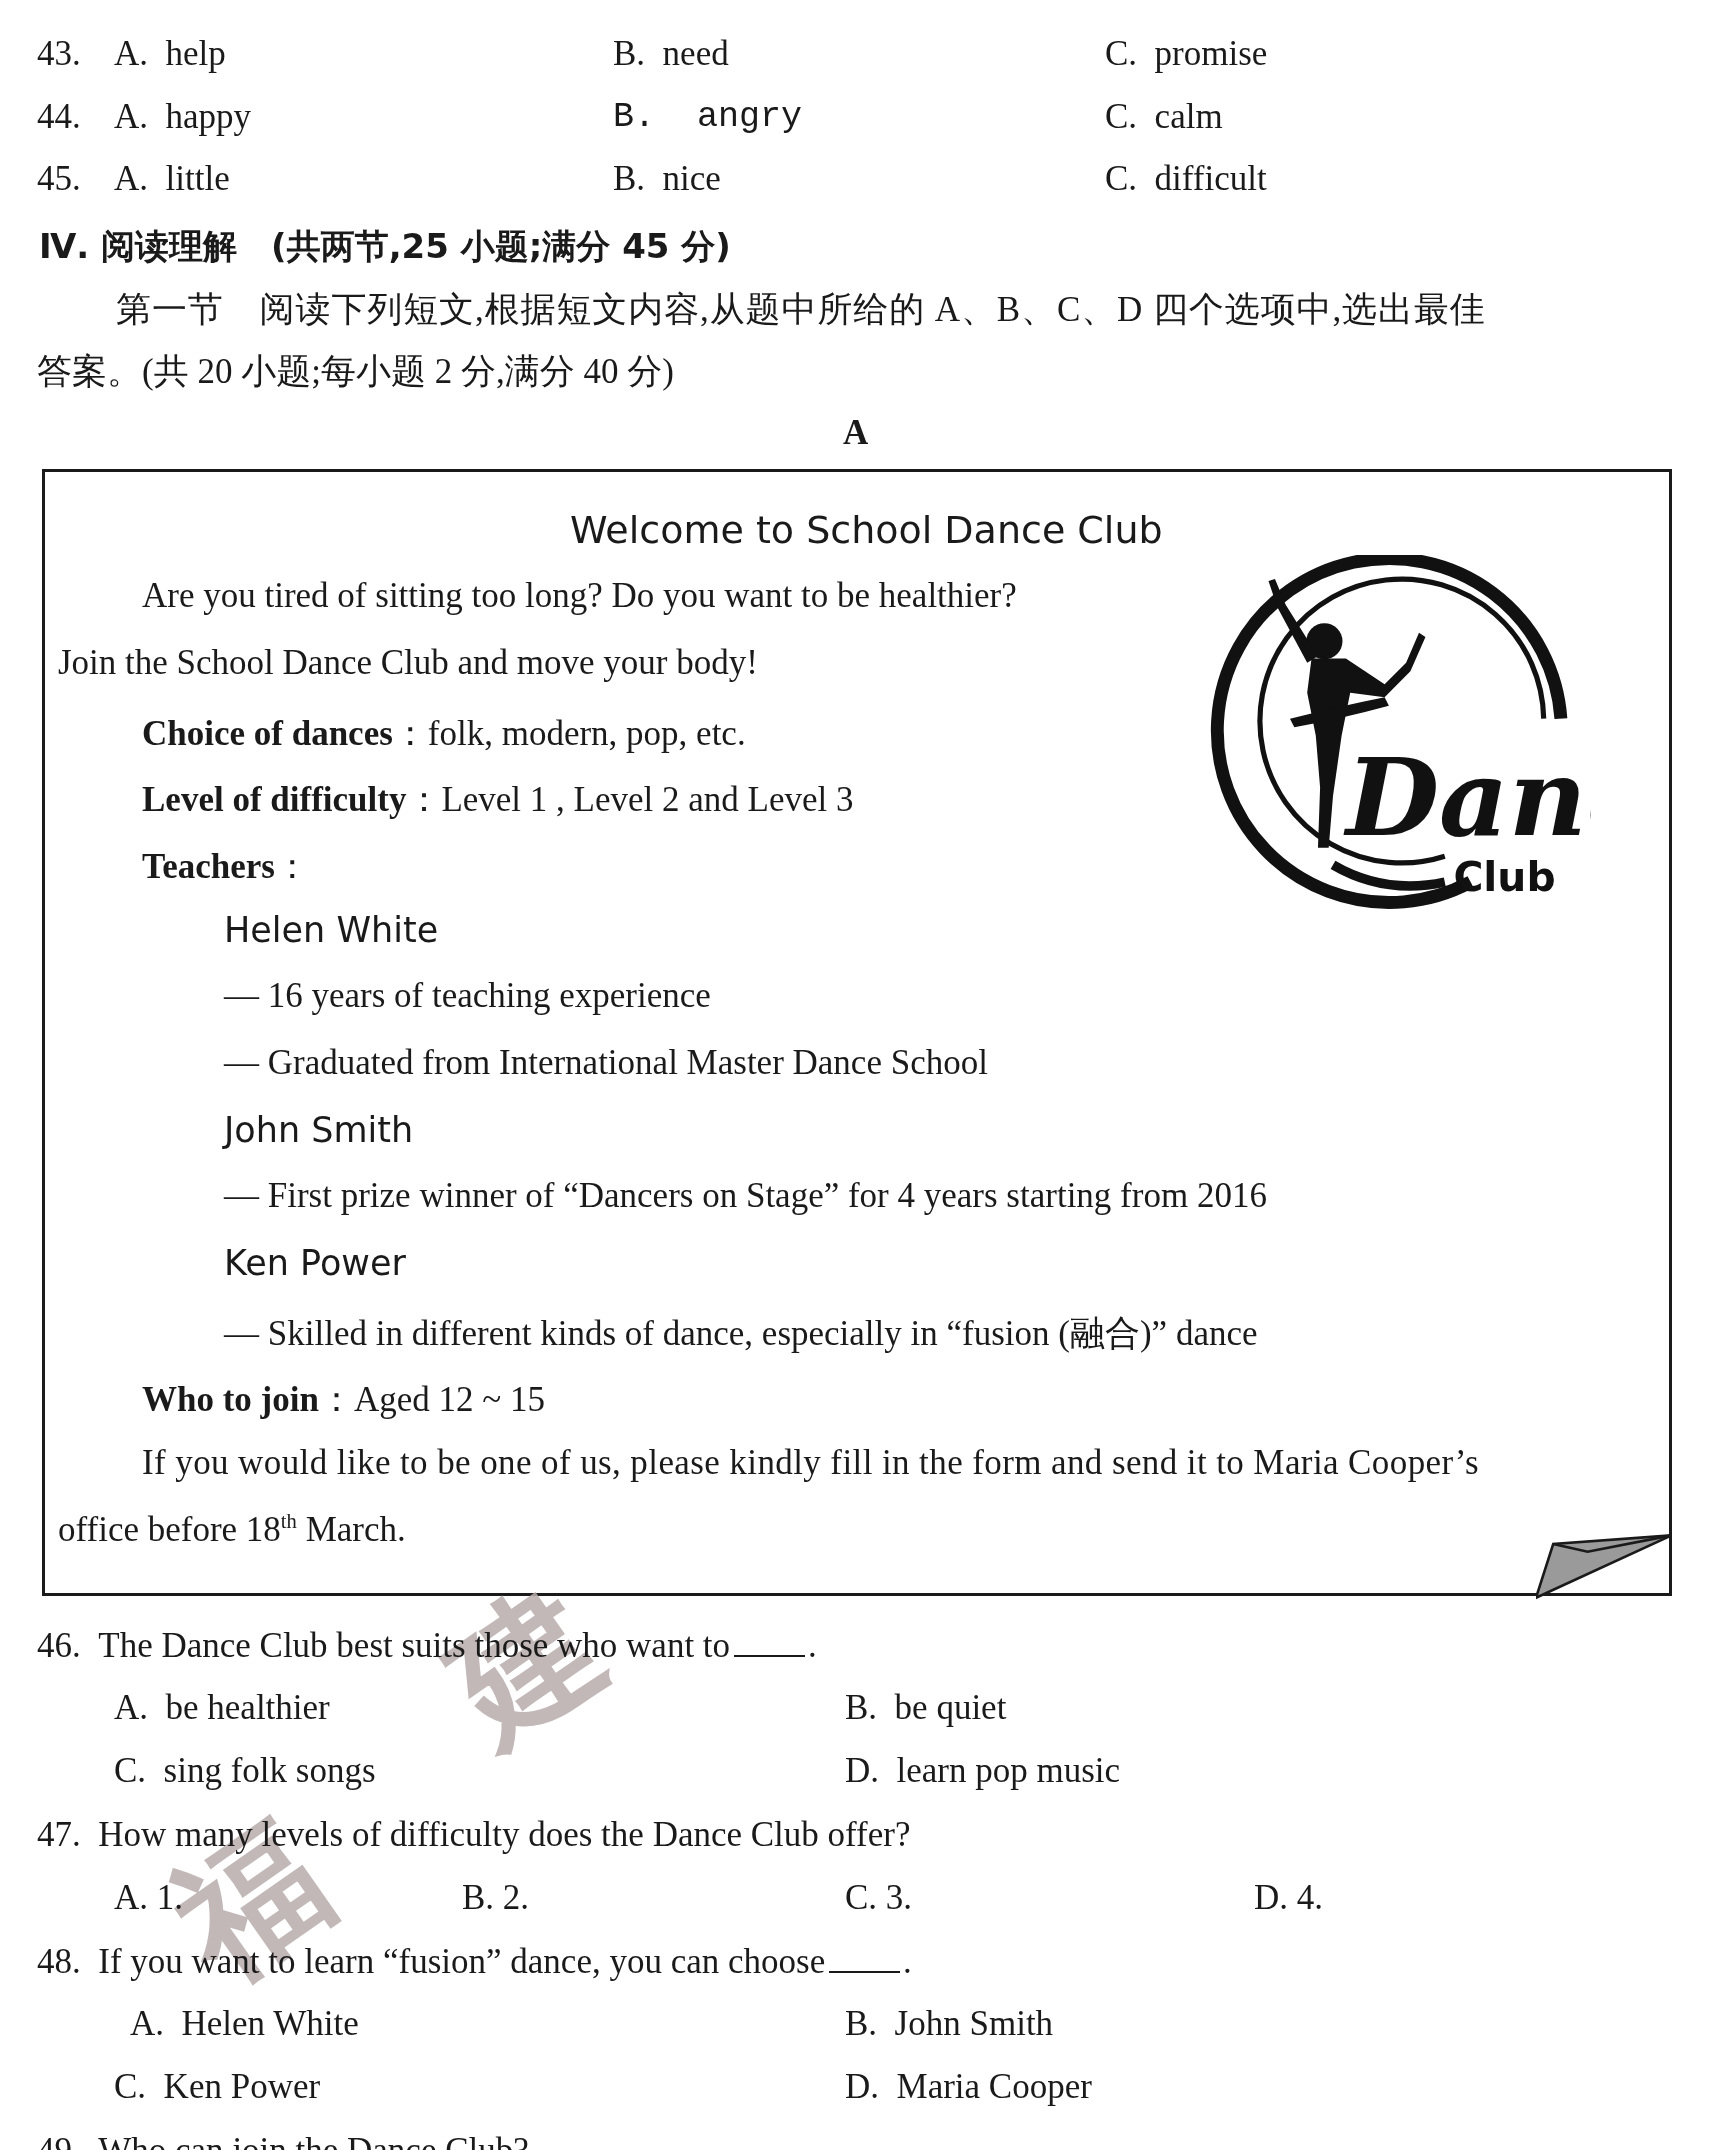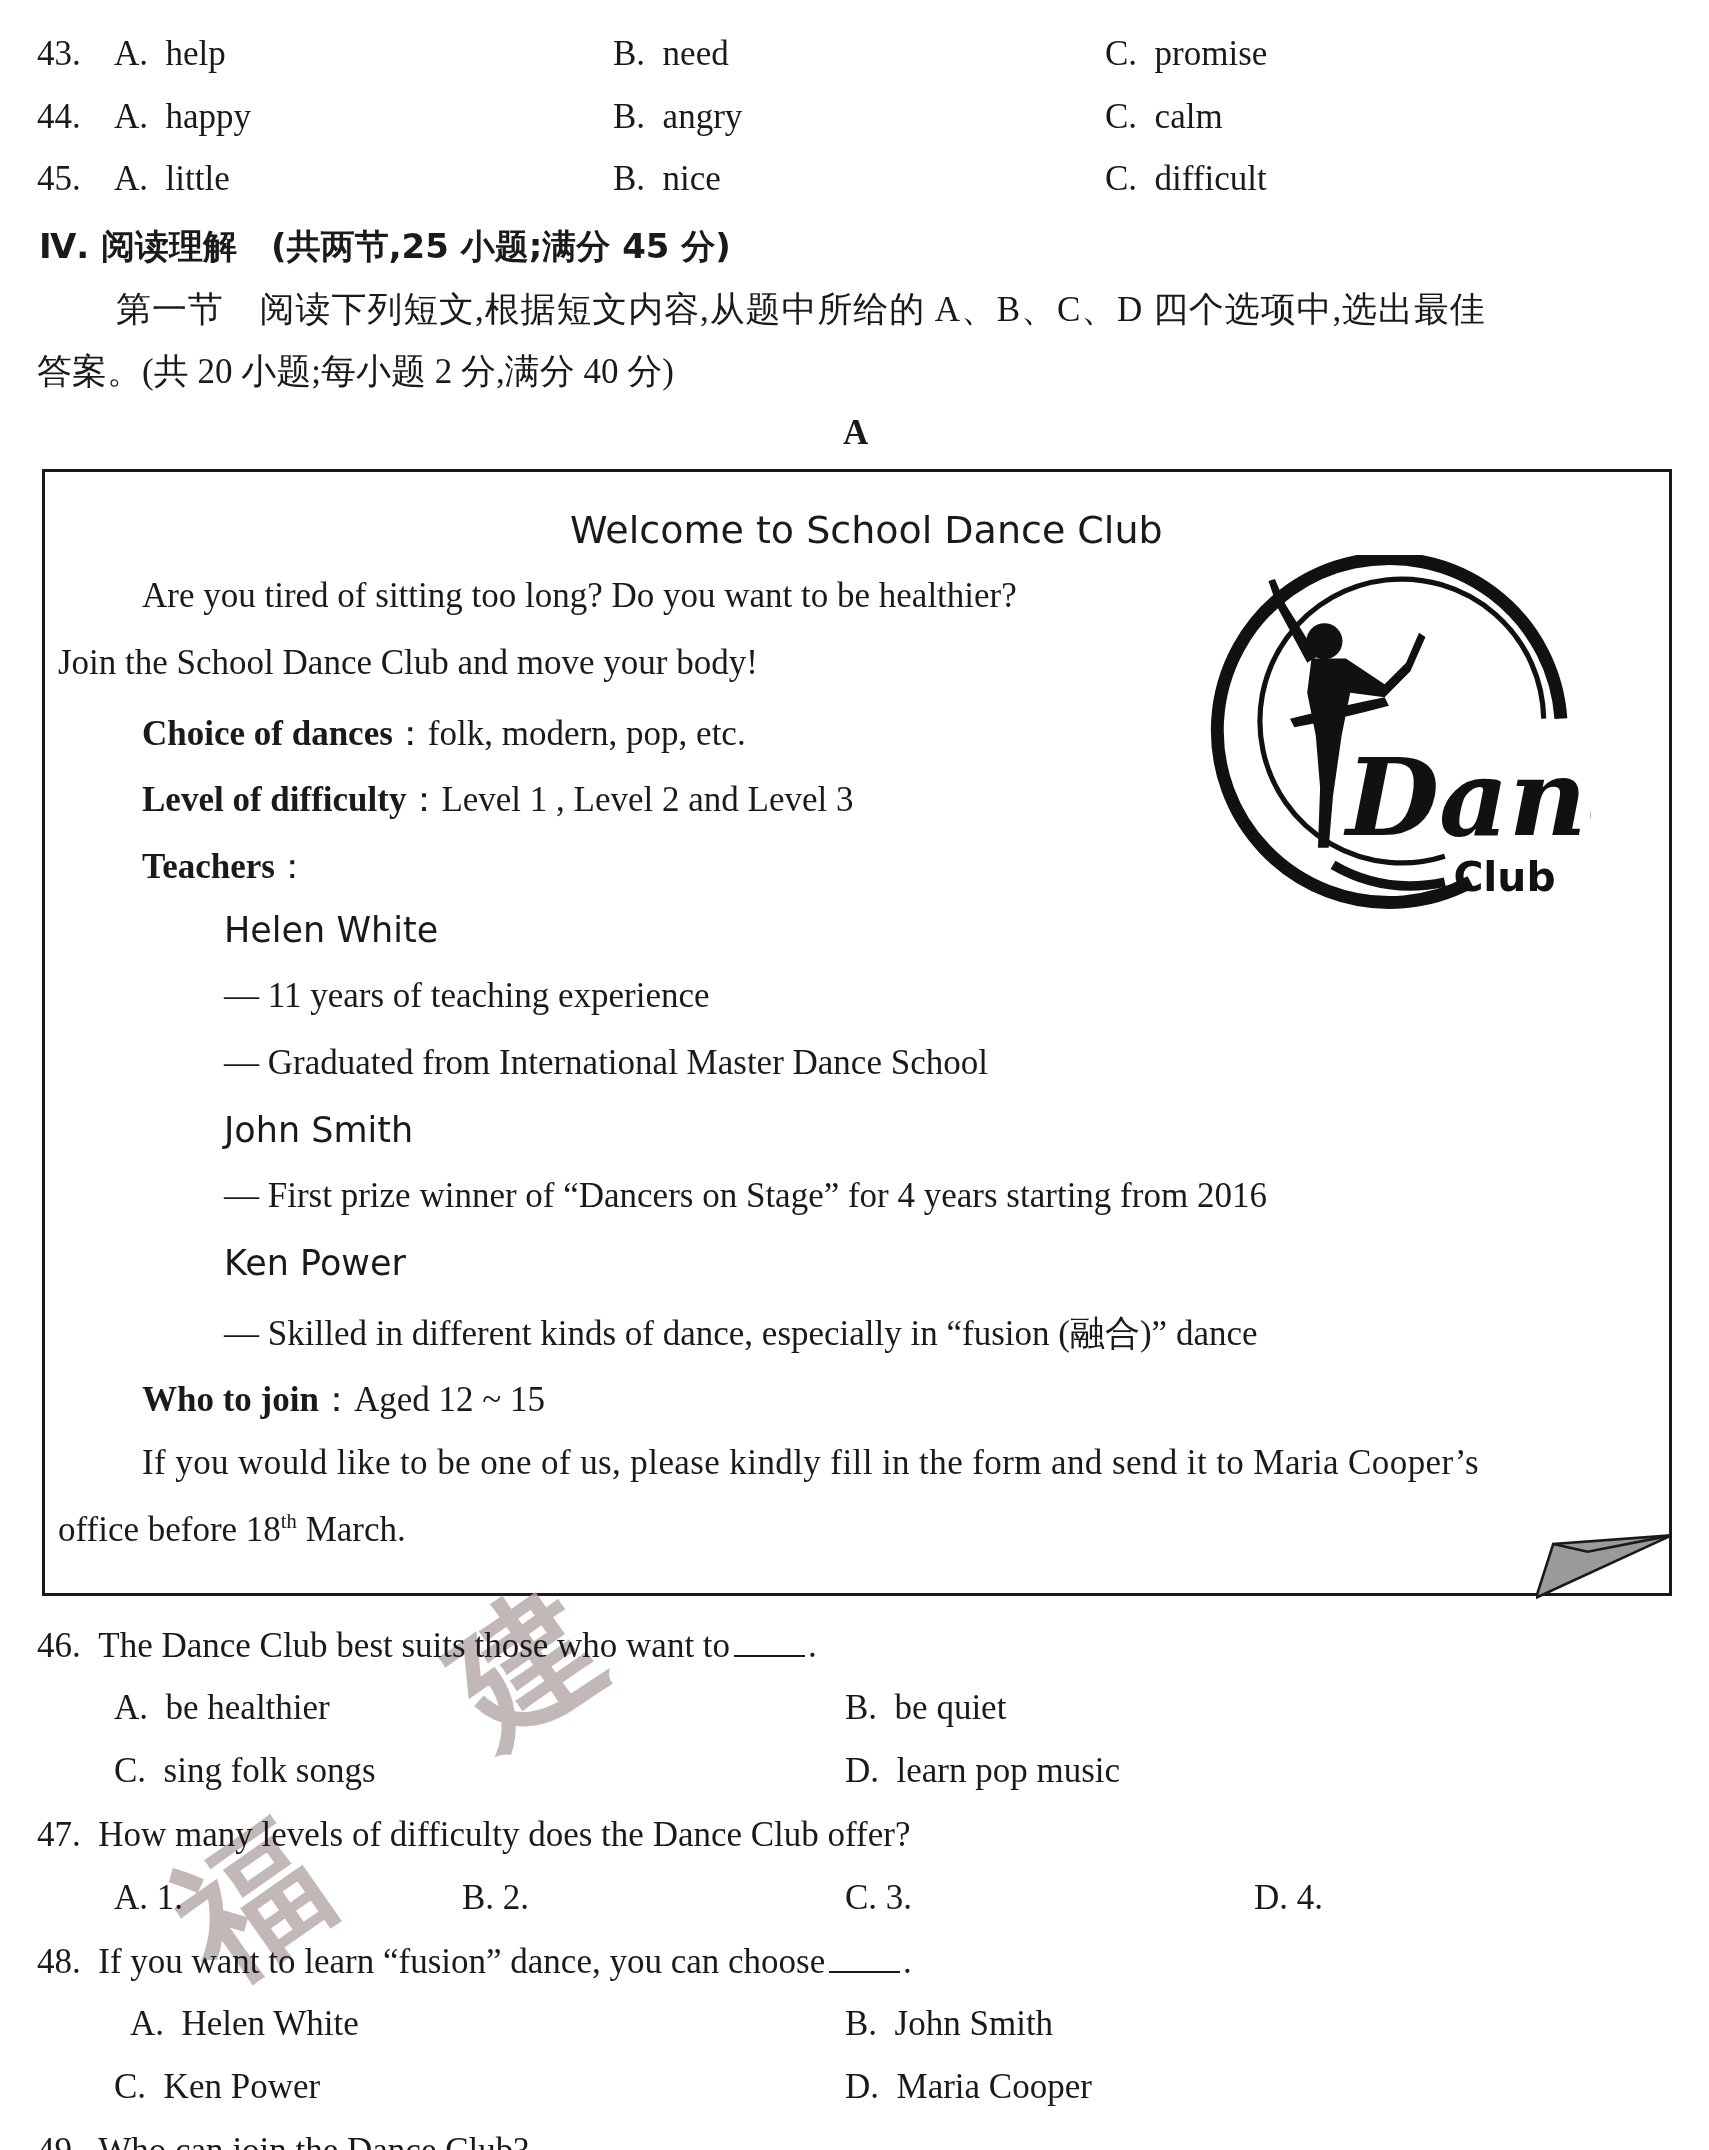--- a/index.html
+++ b/index.html
@@ -20,21 +20,21 @@
 
 <div>
   <span class="abs" style="left:37px;top:34px;">43.</span>
   <span class="abs" style="left:114px;top:34px;"><span>A.</span>&nbsp;&nbsp;<span>help</span></span>
   <span class="abs" style="left:613px;top:34px;"><span>B.</span>&nbsp;&nbsp;<span>need</span></span>
   <span class="abs" style="left:1105px;top:34px;"><span>C.</span>&nbsp;&nbsp;<span>promise</span></span>
 </div>
 <div>
   <span class="abs" style="left:37px;top:97px;">44.</span>
   <span class="abs" style="left:114px;top:97px;text-align:right;"><span>A.</span>&nbsp;&nbsp;<span>happy</span></span>
-  <span class="abs" style="left:613px;top:97px;"><span>B.</span>&nbsp;&nbsp;<span>angry</span></span>
+  <span class="abs" style="left:613px;top:97px;font-family:Liberation Mono, monospace;"><span>B.</span>&nbsp;&nbsp;<span>angry</span></span>
   <span class="abs" style="left:1105px;top:97px;"><span>C.</span>&nbsp;&nbsp;<span>calm</span></span>
 </div>
 <div>
   <span class="abs" style="left:37px;top:159px;">45.</span>
   <span class="abs" style="left:114px;top:159px;"><span>A.</span>&nbsp;&nbsp;<span>little</span></span>
   <span class="abs" style="left:613px;top:159px;"><span>B.</span>&nbsp;&nbsp;<span>nice</span></span>
   <span class="abs" style="left:1105px;top:159px;"><span>C.</span>&nbsp;&nbsp;<span>difficult</span></span>
 </div>
 
 <div class="abs sans bold" style="left:39px;top:224px;font-size:34px;">Ⅳ. 阅读理解　(共两节,25 小题;满分 45 分)</div>
@@ -52,21 +52,21 @@
 <div class="abs sans" style="left:570px;top:508px;font-size:38px;">Welcome to School Dance Club</div>
 
 <div class="abs" style="left:142px;top:576px;">Are you tired of sitting too long? Do you want to be healthier?</div>
 <div class="abs" style="left:58px;top:643px;">Join the School Dance Club and move your body!</div>
 
 <div class="abs" style="left:142px;top:710px;"><span class="bold">Choice of dances</span><span>：folk, modern, pop, etc.</span></div>
 <div class="abs" style="left:142px;top:776px;"><span class="bold">Level of difficulty</span><span>：Level 1 , Level 2 and Level 3</span></div>
 <div class="abs" style="left:142px;top:843px;"><span class="bold">Teachers</span><span>：</span></div>
 
 <div class="abs sans" style="left:224px;top:910px;">Helen White</div>
-<div class="abs" style="left:224px;top:976px;">— 11 years of teaching experience</div>
+<div class="abs" style="left:224px;top:976px;">— 16 years of teaching experience</div>
 <div class="abs" style="left:224px;top:1043px;">— Graduated from International Master Dance School</div>
 <div class="abs sans" style="left:224px;top:1110px;">John Smith</div>
 <div class="abs" style="left:224px;top:1176px;">— First prize winner of “Dancers on Stage” for 4 years starting from 2016</div>
 <div class="abs sans" style="left:224px;top:1243px;">Ken Power</div>
 <div class="abs" style="left:224px;top:1310px;">— Skilled in different kinds of dance, especially in “fusion (融合)” dance</div>
 
 <div class="abs" style="left:142px;top:1376px;"><span class="bold">Who to join</span><span>：Aged 12 ~ 15</span></div>
 <div class="abs" style="left:142px;top:1443px;letter-spacing:0.4px;">If you would like to be one of us, please kindly fill in the form and send it to Maria Cooper’s</div>
 <div class="abs" style="left:58px;top:1510px;"><span>office before 18</span><sup style="font-size:20.6px;">th</sup><span> March.</span></div>
 

